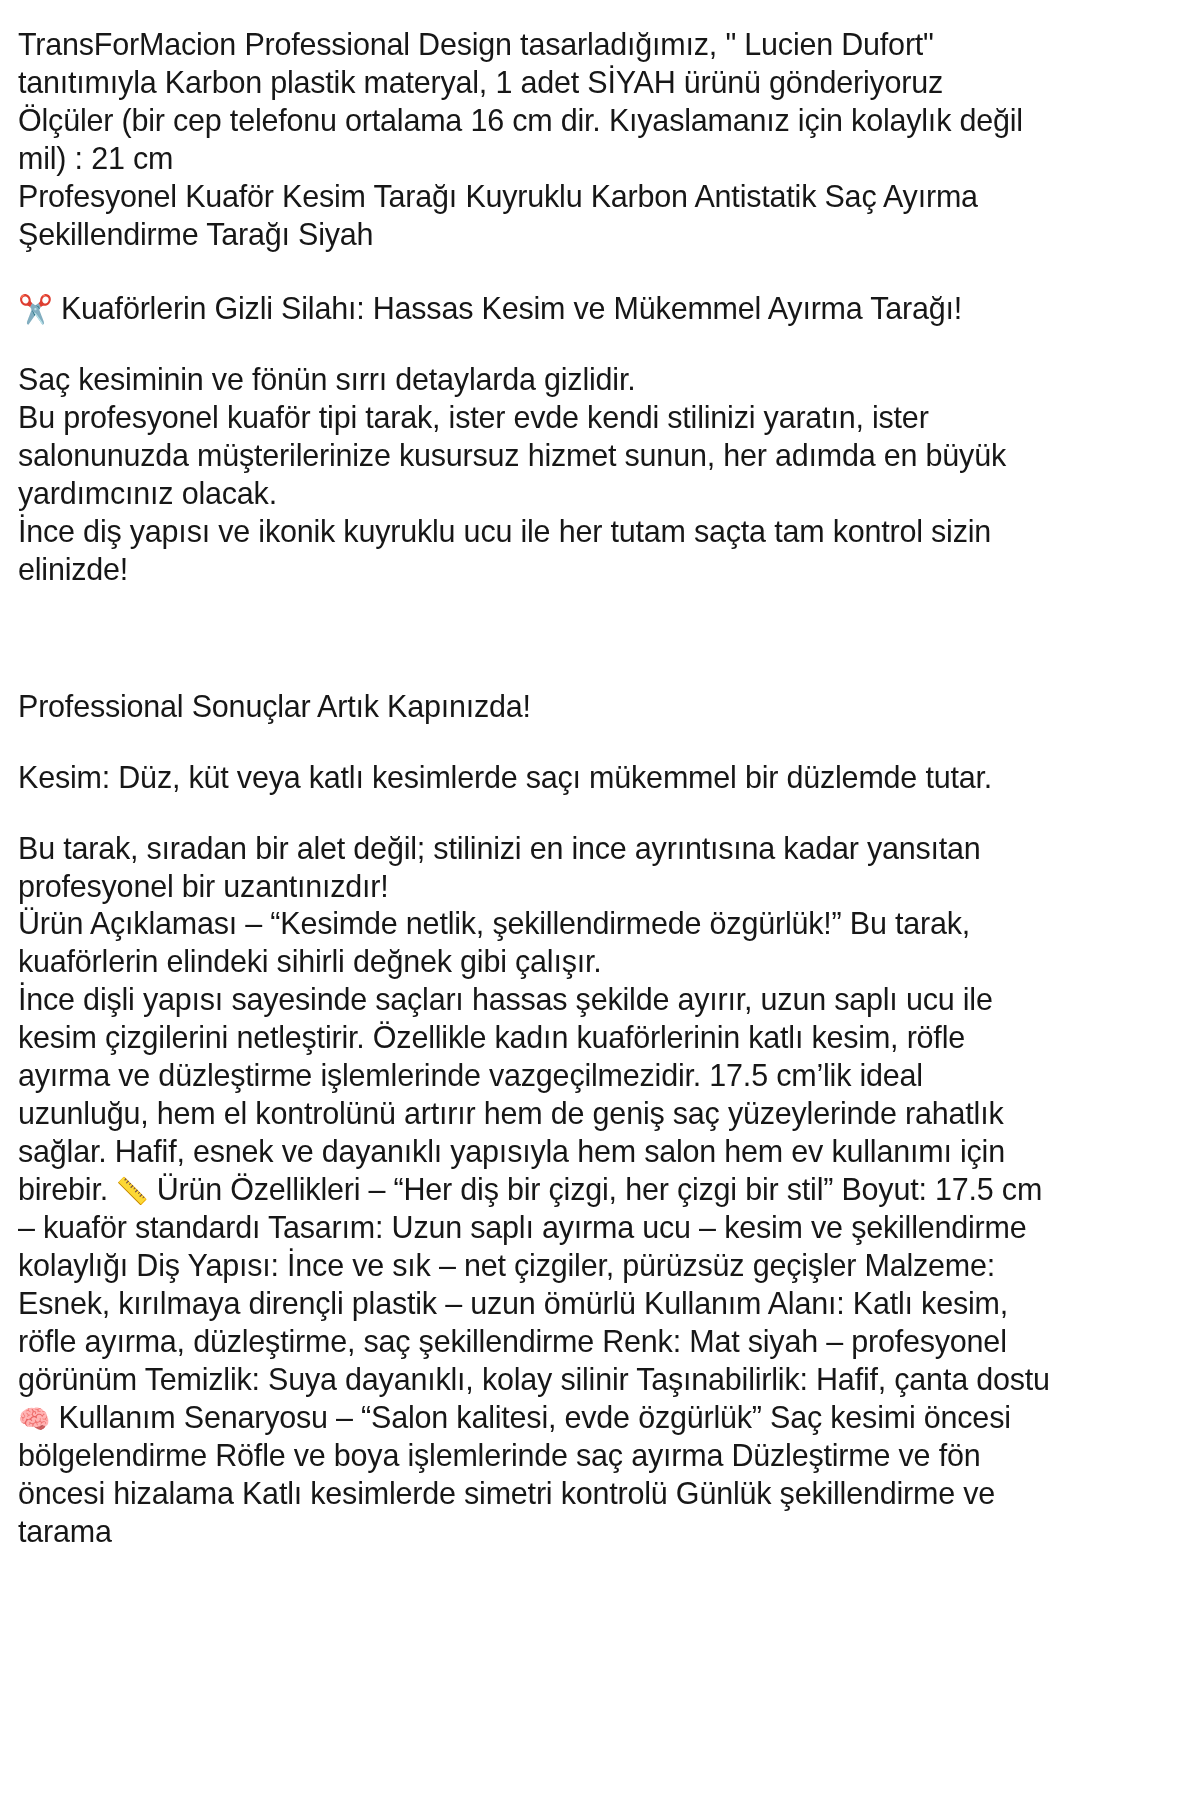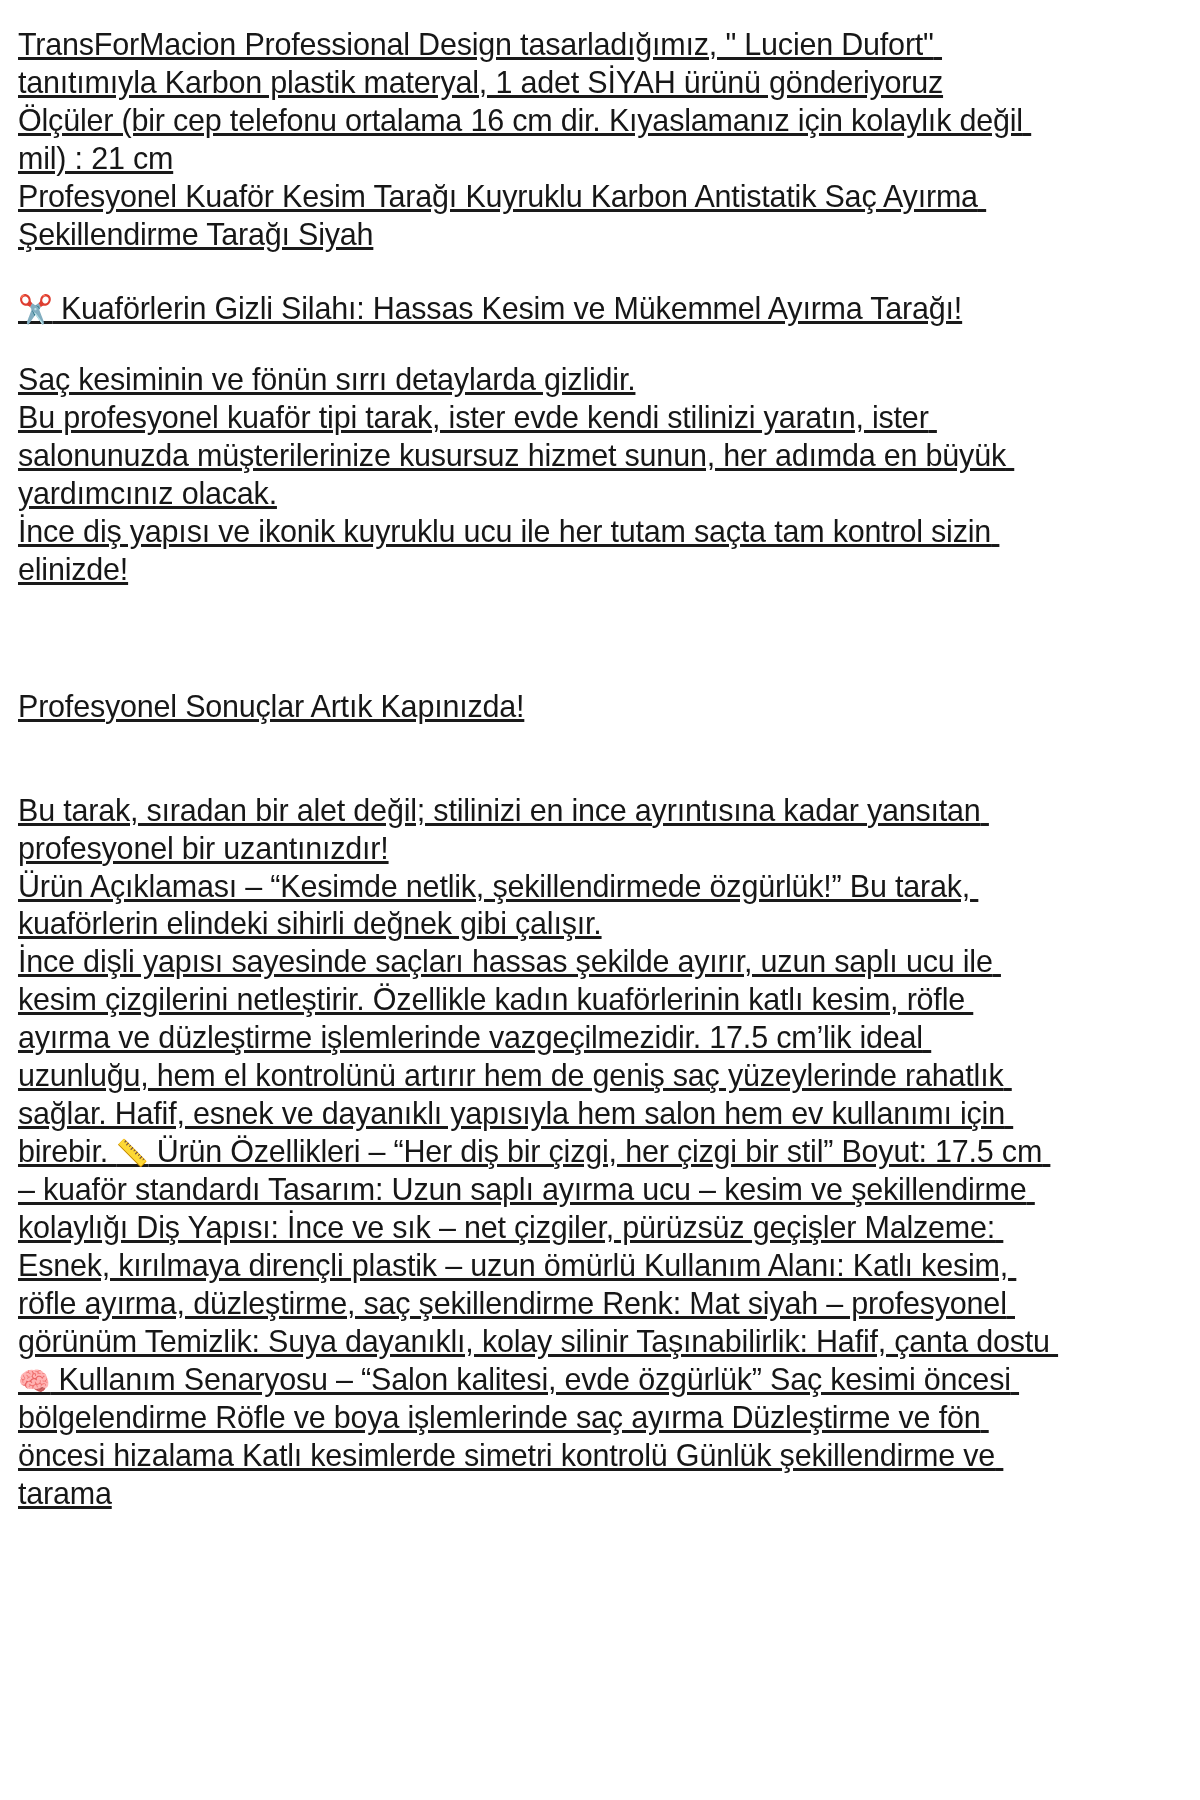--- a/index.html
+++ b/index.html
@@ -14,21 +14,20 @@
     overflow: hidden;
     font-family: "Liberation Sans", "DejaVu Sans", sans-serif;
     color: #1a1a1a;
   }
   .page {
     box-sizing: border-box;
     width: 1200px;
     min-height: 1800px;
     padding: 26px 140px 24px 18px;
     background: #ffffff;
-    text-decoration: underline;
   }
   .block {
     font-size: 30.5px;
     line-height: 1.245;
     letter-spacing: -0.2px;
     color: #171717;
     white-space: pre-wrap;
     word-wrap: break-word;
     font-weight: 400;
   }
@@ -64,24 +63,25 @@
 İnce diş yapısı ve ikonik kuyruklu ucu ile her tutam saçta tam kontrol sizin elinizde!</div>
 
   <div class="spacer-md"></div>
 
 
   <div class="spacer-md"></div>
 
 
   <div class="spacer-md"></div>
 
-  <div class="block">Profesyonel Sonuçlar Artık Kapınızda!</div>
+  <div class="block">Professional Sonuçlar Artık Kapınızda!</div>
 
   <div class="spacer-md"></div>
 
+  <div class="block">Kesim: Düz, küt veya katlı kesimlerde saçı mükemmel bir düzlemde tutar.</div>
 
   <div class="spacer-md"></div>
 
   <div class="block"><span>Bu tarak, sıradan bir alet değil; stilinizi en ince ayrıntısına kadar yansıtan profesyonel bir uzantınızdır!
 Ürün Açıklaması – “Kesimde netlik, şekillendirmede özgürlük!” Bu tarak, kuaförlerin elindeki sihirli değnek gibi çalışır.
 İnce dişli yapısı sayesinde saçları hassas şekilde ayırır, uzun saplı ucu ile kesim çizgilerini netleştirir. Özellikle kadın kuaförlerinin katlı kesim, röfle ayırma ve düzleştirme işlemlerinde vazgeçilmezidir. 17.5 cm’lik ideal uzunluğu, hem el kontrolünü artırır hem de geniş saç yüzeylerinde rahatlık sağlar. Hafif, esnek ve dayanıklı yapısıyla hem salon hem ev kullanımı için birebir. </span><span class="inline-emoji">📏</span><span> Ürün Özellikleri – “Her diş bir çizgi, her çizgi bir stil” Boyut: 17.5 cm – kuaför standardı Tasarım: Uzun saplı ayırma ucu – kesim ve şekillendirme kolaylığı Diş Yapısı: İnce ve sık – net çizgiler, pürüzsüz geçişler Malzeme: Esnek, kırılmaya dirençli plastik – uzun ömürlü Kullanım Alanı: Katlı kesim, röfle ayırma, düzleştirme, saç şekillendirme Renk: Mat siyah – profesyonel görünüm Temizlik: Suya dayanıklı, kolay silinir Taşınabilirlik: Hafif, çanta dostu </span><span class="inline-emoji">🧠</span><span> Kullanım Senaryosu – “Salon kalitesi, evde özgürlük” Saç kesimi öncesi bölgelendirme Röfle ve boya işlemlerinde saç ayırma Düzleştirme ve fön öncesi hizalama Katlı kesimlerde simetri kontrolü Günlük şekillendirme ve tarama</span></div>
 
 </div>
 
 </body></html>

